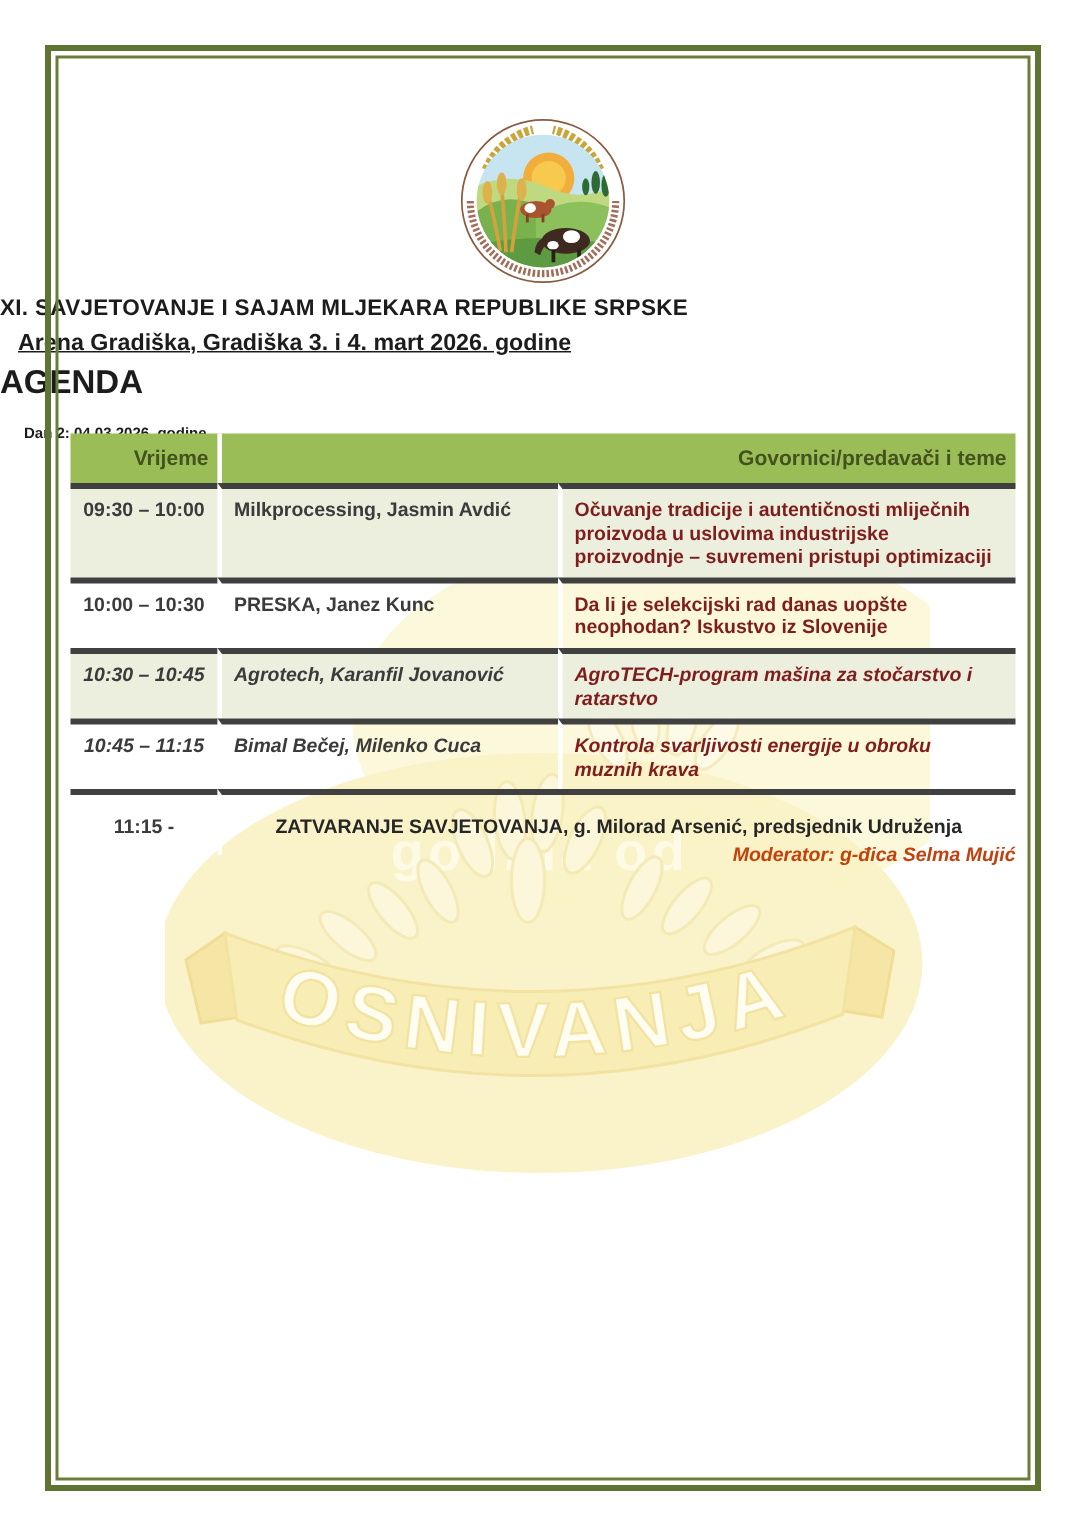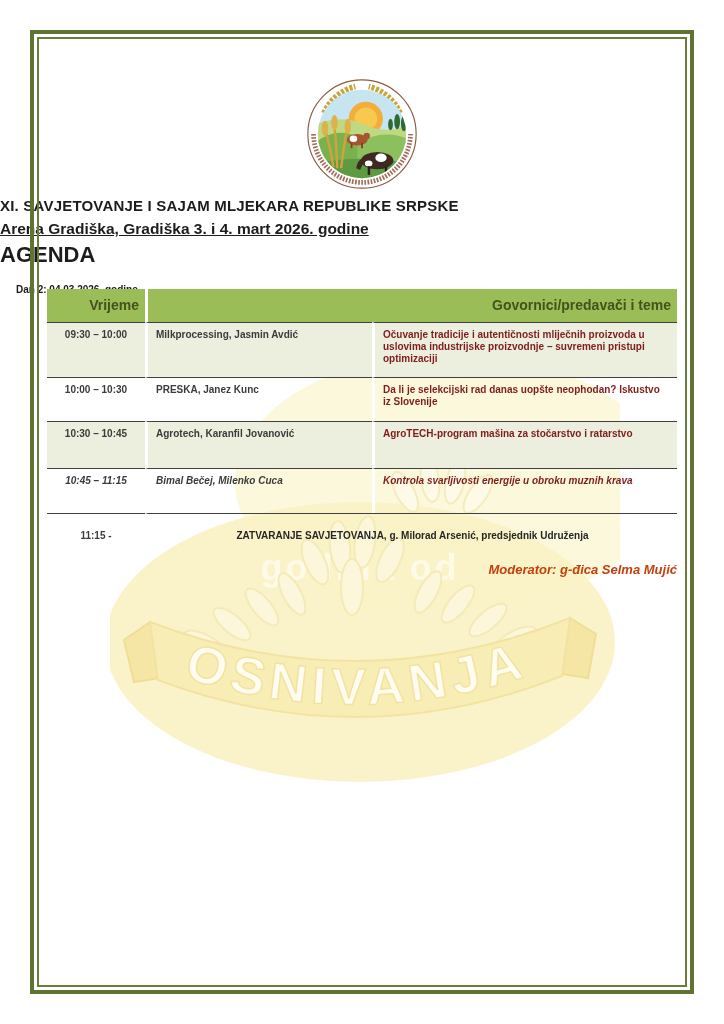--- a/index.html
+++ b/index.html
@@ -13,42 +13,42 @@
   .frame-outer{position:absolute; inset:30px; border:4px solid #5f7433; z-index:4; pointer-events:none;}
   .frame-inner{position:absolute; inset:37px; border:2px solid #6a7e3b; z-index:4; pointer-events:none;}
 
   
   .watermark{position:absolute; left:110px; top:372px; width:510px; height:410px; z-index:1;}
 
   
   .logo{position:absolute; left:305px; top:77px; width:114px; height:114px; z-index:2;}
   .titleblock{position:absolute; left:0; top:197px; width:724px; z-index:2; color:#1c1c1c;}
   .title-1{font-size:15px; font-weight:700; letter-spacing:.2px; margin:0 0 6px;}
-  .title-2{font-size:15.5px; font-weight:700; text-decoration:underline; margin:0 0 4px;}
+  .title-2{font-size:15.5px; font-weight:700; text-decoration:underline; margin:0 0 4px;padding-left:12px;}
   .title-agenda{font-size:22px; font-weight:700; margin:0 0 2px;}
   .title-day{font-size:10px; font-weight:700; margin:16px;}
 
   
   .agenda{position:absolute; left:47px; top:289px; width:630px; z-index:2;
           border-collapse:separate; border-spacing:0; table-layout:fixed;}
   .agenda td,.agenda th{box-sizing:border-box; vertical-align:top; line-height:1.2;}
   .col-time{width:98px;} .col-speaker{width:227px;} .col-topic{width:305px;}
   .agenda th{
     background:#9bbd58; color:#44521e; font-size:14px; font-weight:700;
     text-align:right; vertical-align:middle; height:33px; padding:4px 6px;
   }
   .agenda th + th{border-left:3px solid #ffffff;}
-  .agenda td{font-size:10px; font-weight:700; padding:6px 8px; border-top:1px solid #404040;}
+  .agenda td{font-size:13px; font-weight:700; padding:6px 8px; border-top:4px solid #404040;}
   .agenda td + td{border-left:3px solid #ffffff;}
   .agenda tr.shaded td{background:#eceede;}
   .agenda tr.plain td{background:transparent;}
   .cell-time{color:#3b3b3b; text-align:center;}
   .cell-speaker{color:#3b3b3b;}
   .cell-topic{color:#7f1d1d;}
-  .row-1 td{height:55px;} .row-2 td{height:44px;} .row-3 td{height:47px;} .row-4 td{height:45px;font-style:italic;}
+  .row-1 td{height:55px;} .row-2 td{height:44px;} .row-3 td{height:47px;font-style:italic;} .row-4 td{height:45px;font-style:italic;}
   .closing-row td{height:44px; vertical-align:middle;}
   .closing-text{color:#262626; text-align:center;}
 
   .moderator{
     position:absolute; right:47px; top:562px; width:630px; z-index:2;
     text-align:right; font-size:13px; font-weight:700; font-style:italic; color:#c2410c;
   }
 </style>
 </head>
 <body>

